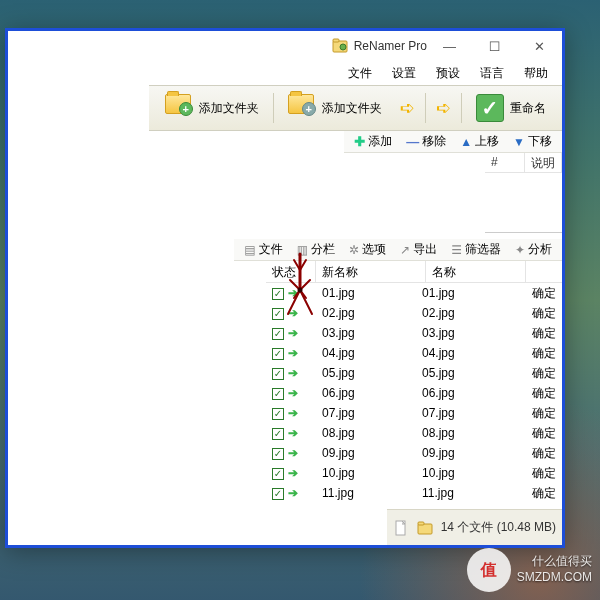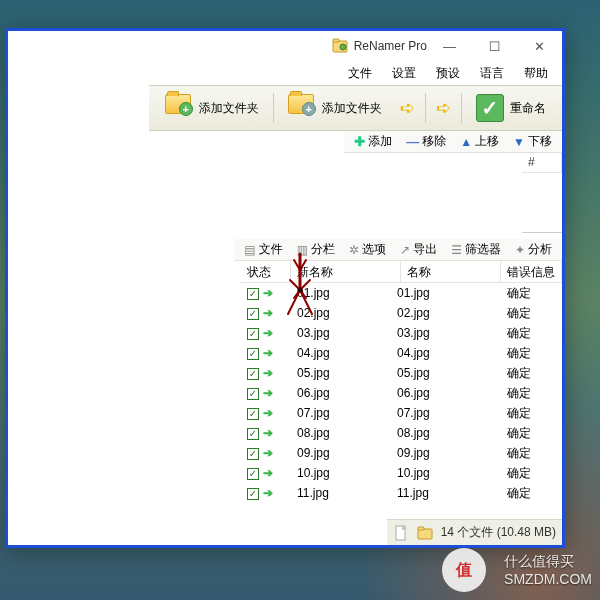--- a/index.html
+++ b/index.html
@@ -21,21 +21,21 @@
 .watermark {
   position: absolute; bottom: 8px; right: 8px;
   display: flex; align-items: center; gap: 6px;
   opacity: 0.85;
 }
 .watermark .wm-circle {
   width: 44px; height: 44px; border-radius: 50%;
   background: #fff; display:flex; align-items:center; justify-content:center;
   font-size: 16px; font-weight: bold; color: #e62828;
 }
-.watermark .wm-text { color:#fff; font-size:14px; text-align:left; line-height:1.3; text-shadow:0 1px 2px rgba(0,0,0,0.8);margin-left:12px; }
+.watermark .wm-text { color:#fff; font-size:12px; text-align:right; line-height:1.3; text-shadow:0 1px 2px rgba(0,0,0,0.8); }
 
 .window {
   position: absolute;
   left: 5px; top: 28px;
   width: 560px; height: 520px;
   background: #fff;
   border: 3px solid #1d4ed8;
   display: flex; flex-direction: column;
   box-shadow: 0 4px 24px rgba(0,0,0,0.35);
   align-items: flex-end;
@@ -105,21 +105,21 @@
 .fg-head .c { padding:3px 6px; border-right:1px solid #e4e4e4; font-size:12px;}
 .col-status{width:50px;} .col-name{width:100px;} .col-newname{width:110px;} .col-err{flex:1;}
 .fg-body { flex:1; overflow-y:auto; overflow-x:hidden; }
 .fg-row { display:flex; height:20px; align-items:center; }
 .fg-row .c { padding:1px 6px; font-size:12px; }
 .chk { width:12px; height:12px; border:1px solid #2a7a2a; display:inline-flex; align-items:center; justify-content:center; margin-right:4px; vertical-align:middle;}
 .chk::after{ content:"✓"; color:#2a7a2a; font-size:10px; line-height:1;}
 .status-arrow{ color:#3ab54a; font-size:12px; font-weight:bold;}
 
 .statusbar {
-  height:26px; display:flex; align-items:center;
+  height:36px; display:flex; align-items:center;
   background:#f0efe6; border-top:1px solid #d8d6c6;
   padding:0 6px; gap:8px;
 }
 .sb-icon{ width:16px;height:16px; }
 .sb-text{ flex:1; text-align:center; color:#333; font-size:12px;}
 
 .folder-icon{ display:inline-block; width:26px; height:20px; background:linear-gradient(#ffe79a,#f5c542); border:1px solid #d4a020; border-radius:2px; position:relative;}
 .folder-icon::before{content:"";position:absolute;top:-4px;left:1px;width:10px;height:4px;background:#f5c542;border:1px solid #d4a020;border-bottom:none;border-radius:2px 2px 0 0;}
 .folder-icon .badge{position:absolute;bottom:-3px;right:-3px;width:14px;height:14px;border-radius:50%;background:#5cb85c;border:1px solid #3a8a3a;color:#fff;font-size:11px;line-height:12px;text-align:center;font-weight:bold;}
 .folder-icon.grey .badge{ background:#8aa; border-color:#688;}
@@ -205,20 +205,21 @@
       </div>
     <div class="rtb">
         <span class="arrw">▼</span>
         <span>下移</span>
       </div>
   </div>
 
   <div class="rules-grid">
     <div class="rg-head">
       <div class="c c1">#</div>
+      <div class="c c3">说明</div>
     </div>
     <div class="rg-body"></div>
   </div>
 
   <div class="splitter"></div>
 
   <div class="files-toolbar">
     <div class="rtb">
         <span style="color:#888">▤</span>
         <span>文件</span>
@@ -243,21 +244,20 @@
         <span style="color:#888">✦</span>
         <span>分析</span>
       </div>
   </div>
 
   <div class="files-grid">
     <div class="fg-head">
       <div class="c col-status">状态</div>
       <div class="c col-newname">新名称</div>
       <div class="c col-name">名称</div>
-      <div class="c col-err">错误信息</div>
     </div>
     <div class="fg-body" id="fg-body">
         <div class="fg-row">
           <div class="c col-status"><span class="chk"></span><span class="status-arrow">➔</span></div>
           <div class="c col-name">01.jpg</div>
           <div class="c col-newname">01.jpg</div>
           <div class="c col-err">确定</div>
         </div>
         <div class="fg-row">
           <div class="c col-status"><span class="chk"></span><span class="status-arrow">➔</span></div>

